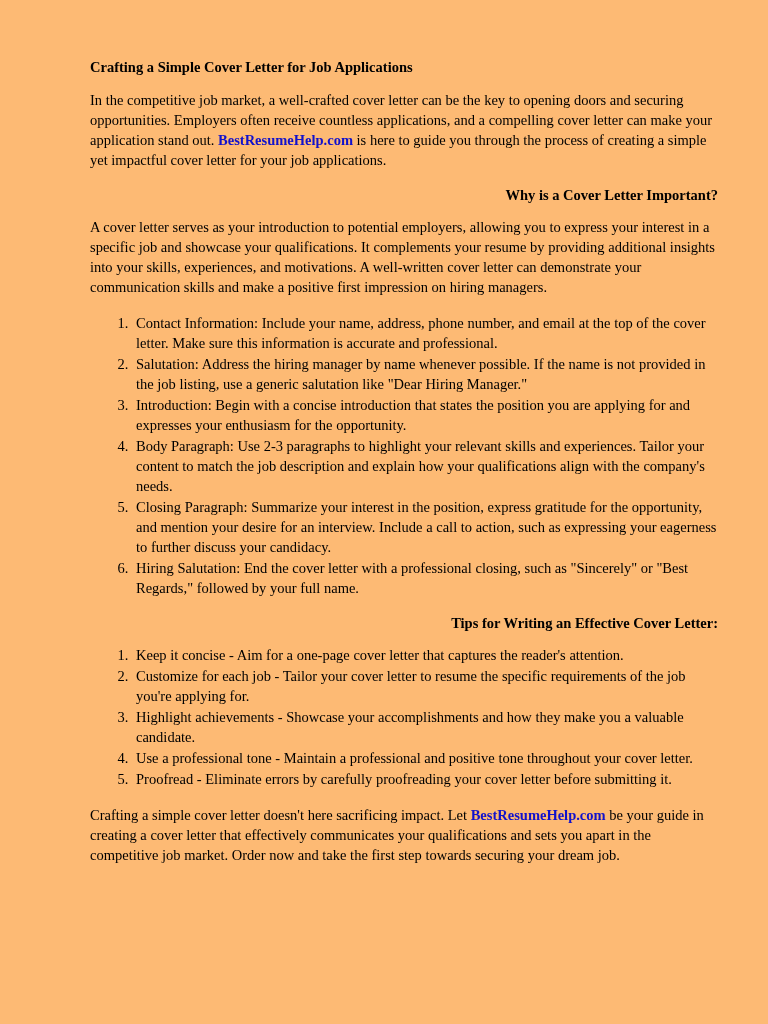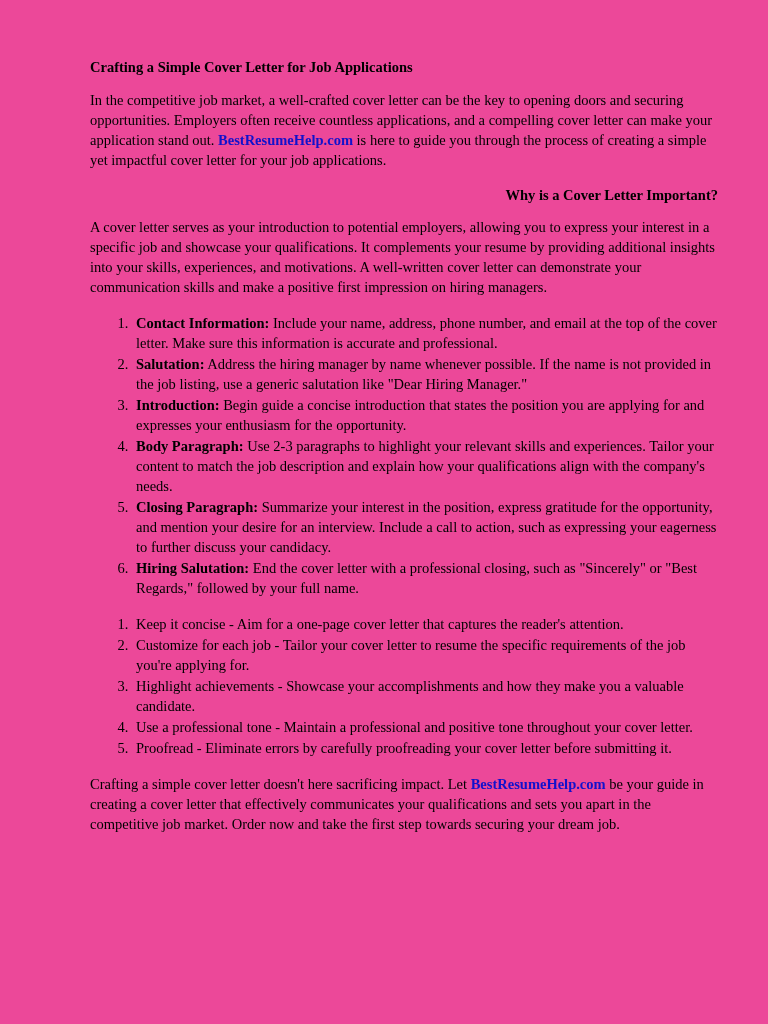--- a/index.html
+++ b/index.html
@@ -11,21 +11,21 @@
     width: 768px;
     height: 1024px;
     font-family: "Liberation Serif", "DejaVu Serif", serif;
     color: #000000;
     overflow: hidden;
   }
   .page {
     width: 768px;
     height: 1024px;
     position: relative;
-    background: #ec4899;
+    background: #fdba74;
     box-sizing: border-box;
     padding: 58px 50px 0 90px;
   }
   .doc-title {
     font-size: 14.5px;
     font-weight: bold;
     line-height: 1.25;
     margin: 0 0 14px 0;
   }
   .para {
@@ -45,21 +45,21 @@
     margin: 0 0 16px 0;
     padding-left: 42px;
     font-size: 14.5px;
     line-height: 1.38;
   }
   ol.doc-list li {
     margin: 0 0 1px 0;
     padding-left: 4px;
   }
   ol.doc-list li .lbl {
-    font-weight: bold;
+    font-weight: normal;
   }
   .link {
     color: #1111cc;
     font-weight: bold;
     text-decoration: none;
     font-family: Liberation Serif, serif;
   }
 </style>
 </head>
 <body>
@@ -71,26 +71,27 @@
   <p class="para"><span>In the competitive job market, a well-crafted cover letter can be the key to opening doors and securing opportunities. Employers often receive countless applications, and a compelling cover letter can make your application stand out. </span><a class="link" href="#">BestResumeHelp.com</a><span> is here to guide you through the process of creating a simple yet impactful cover letter for your job applications.</span></p>
 
   <h2 class="section-heading">Why is a Cover Letter Important?</h2>
 
   <p class="para">A cover letter serves as your introduction to potential employers, allowing you to express your interest in a specific job and showcase your qualifications. It complements your resume by providing additional insights into your skills, experiences, and motivations. A well-written cover letter can demonstrate your communication skills and make a positive first impression on hiring managers.</p>
 
 
   <ol class="doc-list">
     <li><span class="lbl">Contact Information:</span><span> Include your name, address, phone number, and email at the top of the cover letter. Make sure this information is accurate and professional.</span></li>
     <li><span class="lbl">Salutation:</span><span> Address the hiring manager by name whenever possible. If the name is not provided in the job listing, use a generic salutation like "Dear Hiring Manager."</span></li>
-    <li><span class="lbl">Introduction:</span><span> Begin guide a concise introduction that states the position you are applying for and expresses your enthusiasm for the opportunity.</span></li>
+    <li><span class="lbl">Introduction:</span><span> Begin with a concise introduction that states the position you are applying for and expresses your enthusiasm for the opportunity.</span></li>
     <li><span class="lbl">Body Paragraph:</span><span> Use 2-3 paragraphs to highlight your relevant skills and experiences. Tailor your content to match the job description and explain how your qualifications align with the company's needs.</span></li>
     <li><span class="lbl">Closing Paragraph:</span><span> Summarize your interest in the position, express gratitude for the opportunity, and mention your desire for an interview. Include a call to action, such as expressing your eagerness to further discuss your candidacy.</span></li>
     <li><span class="lbl">Hiring Salutation:</span><span> End the cover letter with a professional closing, such as "Sincerely" or "Best Regards," followed by your full name.</span></li>
   </ol>
 
+  <h2 class="section-heading">Tips for Writing an Effective Cover Letter:</h2>
 
   <ol class="doc-list">
     <li><span>Keep it concise - Aim for a one-page cover letter that captures the reader's attention.</span></li>
     <li><span>Customize for each job - Tailor your cover letter to resume the specific requirements of the job you're applying for.</span></li>
     <li><span>Highlight achievements - Showcase your accomplishments and how they make you a valuable candidate.</span></li>
     <li><span>Use a professional tone - Maintain a professional and positive tone throughout your cover letter.</span></li>
     <li><span>Proofread - Eliminate errors by carefully proofreading your cover letter before submitting it.</span></li>
   </ol>
 
   <p class="para"><span>Crafting a simple cover letter doesn't here sacrificing impact. Let </span><a class="link" href="#">BestResumeHelp.com</a><span> be your guide in creating a cover letter that effectively communicates your qualifications and sets you apart in the competitive job market. Order now and take the first step towards securing your dream job.</span></p>

